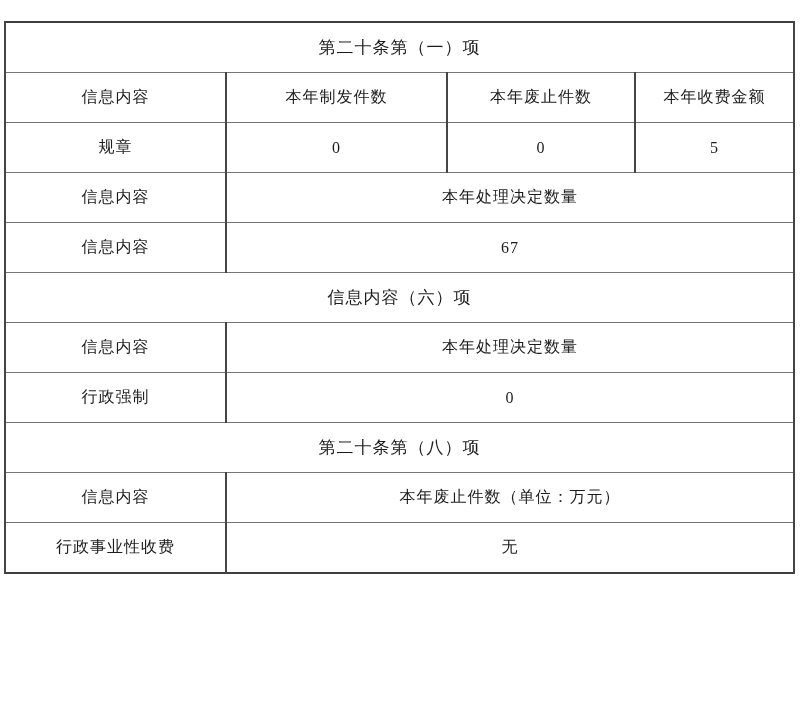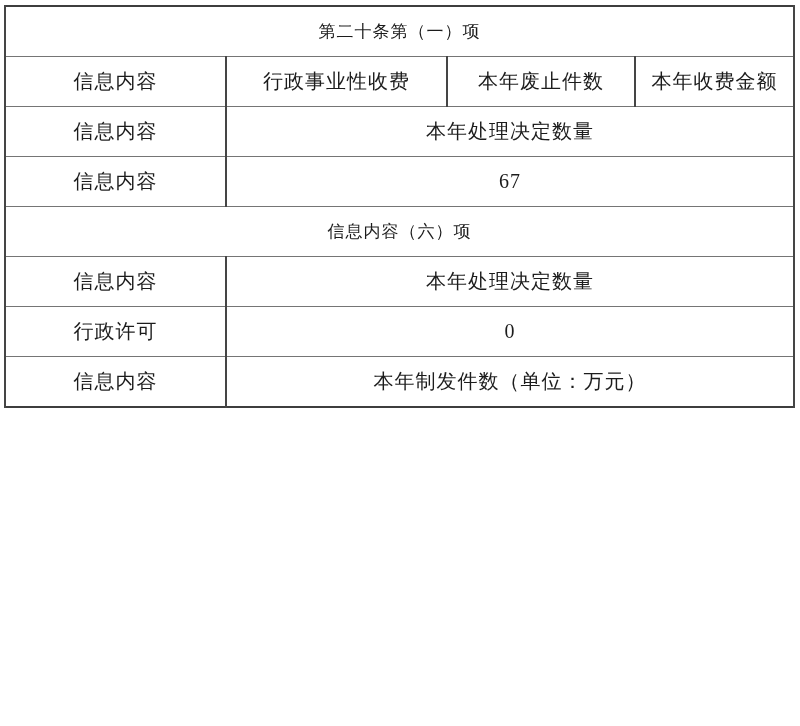--- a/index.html
+++ b/index.html
@@ -10,21 +10,21 @@
   body {
     width: 800px;
     height: 726px;
     font-family: "Liberation Serif", "DejaVu Serif", serif;
     color: #1c1c1c;
     overflow: hidden;
   }
   .report-table-wrap {
     position: absolute;
     left: 4px;
-    top: 5px;
+    top: 21px;
     width: 789px;
   }
   table.report-table {
     border-collapse: collapse;
     table-layout: fixed;
     width: 789px;
     background: #ffffff;
     border: 2px solid #3e3e3e;
   }
   col.c1 { width: 221px; }
@@ -32,21 +32,21 @@
   col.c3 { width: 188px; }
   col.c4 { width: 159px; }
   td {
     border-top: 1px solid #757575;
     border-bottom: 1px solid #757575;
     border-left: 2px solid #454545;
     border-right: 2px solid #454545;
     height: 49px;
     text-align: center;
     vertical-align: middle;
-    font-size: 20px;
+    font-size: 16px;
     letter-spacing: 1px;
     padding: 0 4px;
     white-space: nowrap;
     overflow: hidden;
   }
   td.section-title {
     font-size: 17px;
   }
 </style>
 </head>
@@ -60,45 +60,58 @@
         <col class="c3">
         <col class="c4">
     </colgroup>
     <tbody>
 
       <tr>
         <td colspan="4" class="section-title">第二十条第（一）项</td>
       </tr>
       <tr>
         <td>信息内容</td>
-        <td>行政事业性收费</td>
+        <td>本年制发件数</td>
         <td>本年废止件数</td>
         <td>本年收费金额</td>
+      </tr>
+      <tr>
+        <td>规章</td>
+        <td>0</td>
+        <td>0</td>
+        <td>5</td>
       </tr>
 
       <tr>
         <td>信息内容</td>
         <td colspan="3">本年处理决定数量</td>
       </tr>
       <tr>
         <td>信息内容</td>
         <td colspan="3">67</td>
       </tr>
 
       <tr>
         <td colspan="4" class="section-title">信息内容（六）项</td>
       </tr>
       <tr>
         <td>信息内容</td>
         <td colspan="3">本年处理决定数量</td>
       </tr>
       <tr>
-        <td>行政许可</td>
+        <td>行政强制</td>
         <td colspan="3">0</td>
       </tr>
 
       <tr>
+        <td colspan="4" class="section-title">第二十条第（八）项</td>
+      </tr>
+      <tr>
         <td>信息内容</td>
-        <td colspan="3">本年制发件数（单位：万元）</td>
+        <td colspan="3">本年废止件数（单位：万元）</td>
+      </tr>
+      <tr>
+        <td>行政事业性收费</td>
+        <td colspan="3">无</td>
       </tr>
     </tbody>
   </table>
 </div>
 
 </body></html>

